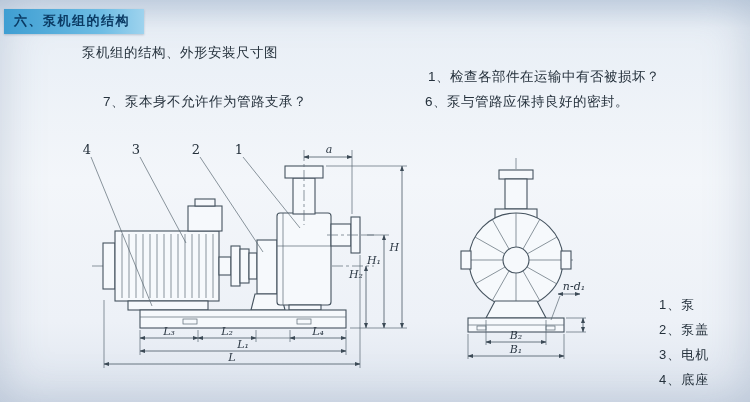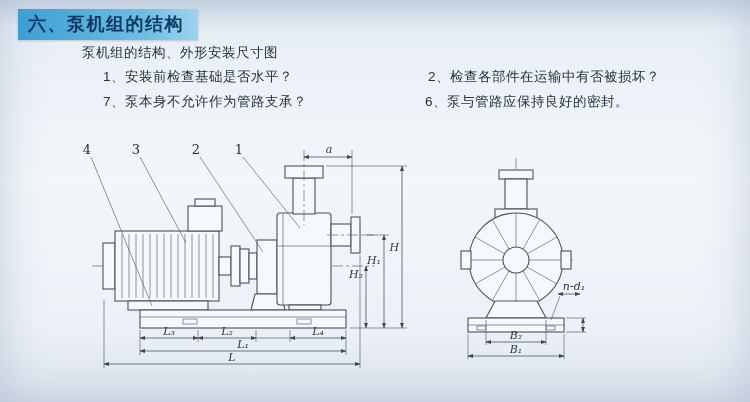--- a/index.html
+++ b/index.html
@@ -3,23 +3,23 @@
 <meta charset="utf-8">
 <style>
   html,body{margin:0;padding:0;background:#cfd8e4;}
   .page{
     position:relative;width:750px;height:402px;overflow:hidden;
     background:linear-gradient(180deg,#d3deeb 0%,#e9eff6 7%,#f3f6fa 45%,#edf1f7 80%,#dde4ee 100%);
     box-shadow:inset 0 0 46px rgba(90,115,150,.28);
     font-family:"Liberation Sans","DejaVu Sans",sans-serif;color:#25313c;
   }
   .title-band{
-    position:absolute;left:18px;top:9px;padding:3px 14px 4px 10px;
+    position:absolute;left:4px;top:9px;padding:3px 14px 4px 10px;
     background:linear-gradient(90deg,#3e9ed2 0%,#6fbde4 70%,#9ed3ee 100%);
-    color:#0a3a63;font-weight:bold;font-size:18px;letter-spacing:1.5px;
+    color:#0a3a63;font-weight:bold;font-size:13px;letter-spacing:1.5px;
     box-shadow:0 1px 2px rgba(40,70,100,.25);
   }
   .subtitle{position:absolute;left:82px;top:44px;font-size:13.5px;letter-spacing:.5px;font-family:Liberation Mono, monospace;}
   .note{position:absolute;font-size:13.5px;letter-spacing:.5px;}
   .n1{left:103px;top:68px}
   .n3{left:103px;top:93px}
   .n2{left:428px;top:68px}
   .n4{left:425px;top:93px}
   .legend{position:absolute;left:659px;top:292px;font-size:13px;line-height:25px;letter-spacing:1px;}
   svg.diagram{position:absolute;left:0;top:0;}
@@ -32,22 +32,21 @@
   text.callout{font-family:"DejaVu Serif",serif;font-size:13px;fill:#232f3a;}
 </style>
 </head>
 <body>
 
 <div class="page">
 
   <div class="title-band">六、泵机组的结构</div>
   <div class="subtitle">泵机组的结构、外形安装尺寸图</div>
 
-  <div class="note n1">1、安装前检查基础是否水平？</div>
-  <div class="note n2">2、检查各部件在运输中有否被损坏？</div>
+  <div class="note n2">1、检查各部件在运输中有否被损坏？</div>
   <div class="note n3">7、泵本身不允许作为管路支承？</div>
   <div class="note n4">6、泵与管路应保持良好的密封。</div>
 
   <svg class="diagram" width="750" height="402" viewBox="0 0 750 402">
     <defs>
       <marker id="arr" viewBox="0 0 8 8" refX="7.5" refY="4" markerWidth="7" markerHeight="7" orient="auto-start-reverse">
         <path d="M0,1 L8,4 L0,7 z" fill="#3c4a56"></path>
       </marker>
     </defs>
 
@@ -200,14 +199,20 @@
         <line class="thin" x1="468" y1="334" x2="468" y2="359"></line>
         <line class="thin" x1="564" y1="334" x2="564" y2="359"></line>
         <line class="dim" x1="486" y1="342" x2="546" y2="342" marker-start="url(#arr)" marker-end="url(#arr)"></line>
         <line class="dim" x1="468" y1="356" x2="564" y2="356" marker-start="url(#arr)" marker-end="url(#arr)"></line>
         <text class="dimlab" x="516" y="339" text-anchor="middle">B₂</text>
         <text class="dimlab" x="516" y="353" text-anchor="middle">B₁</text>
       </g>
     </g>
   </svg>
 
+  <div class="legend">
+    <div>1、泵</div>
+    <div>2、泵盖</div>
+    <div>3、电机</div>
+    <div>4、底座</div>
+  </div>
 
 </div>
 
 </body></html>

